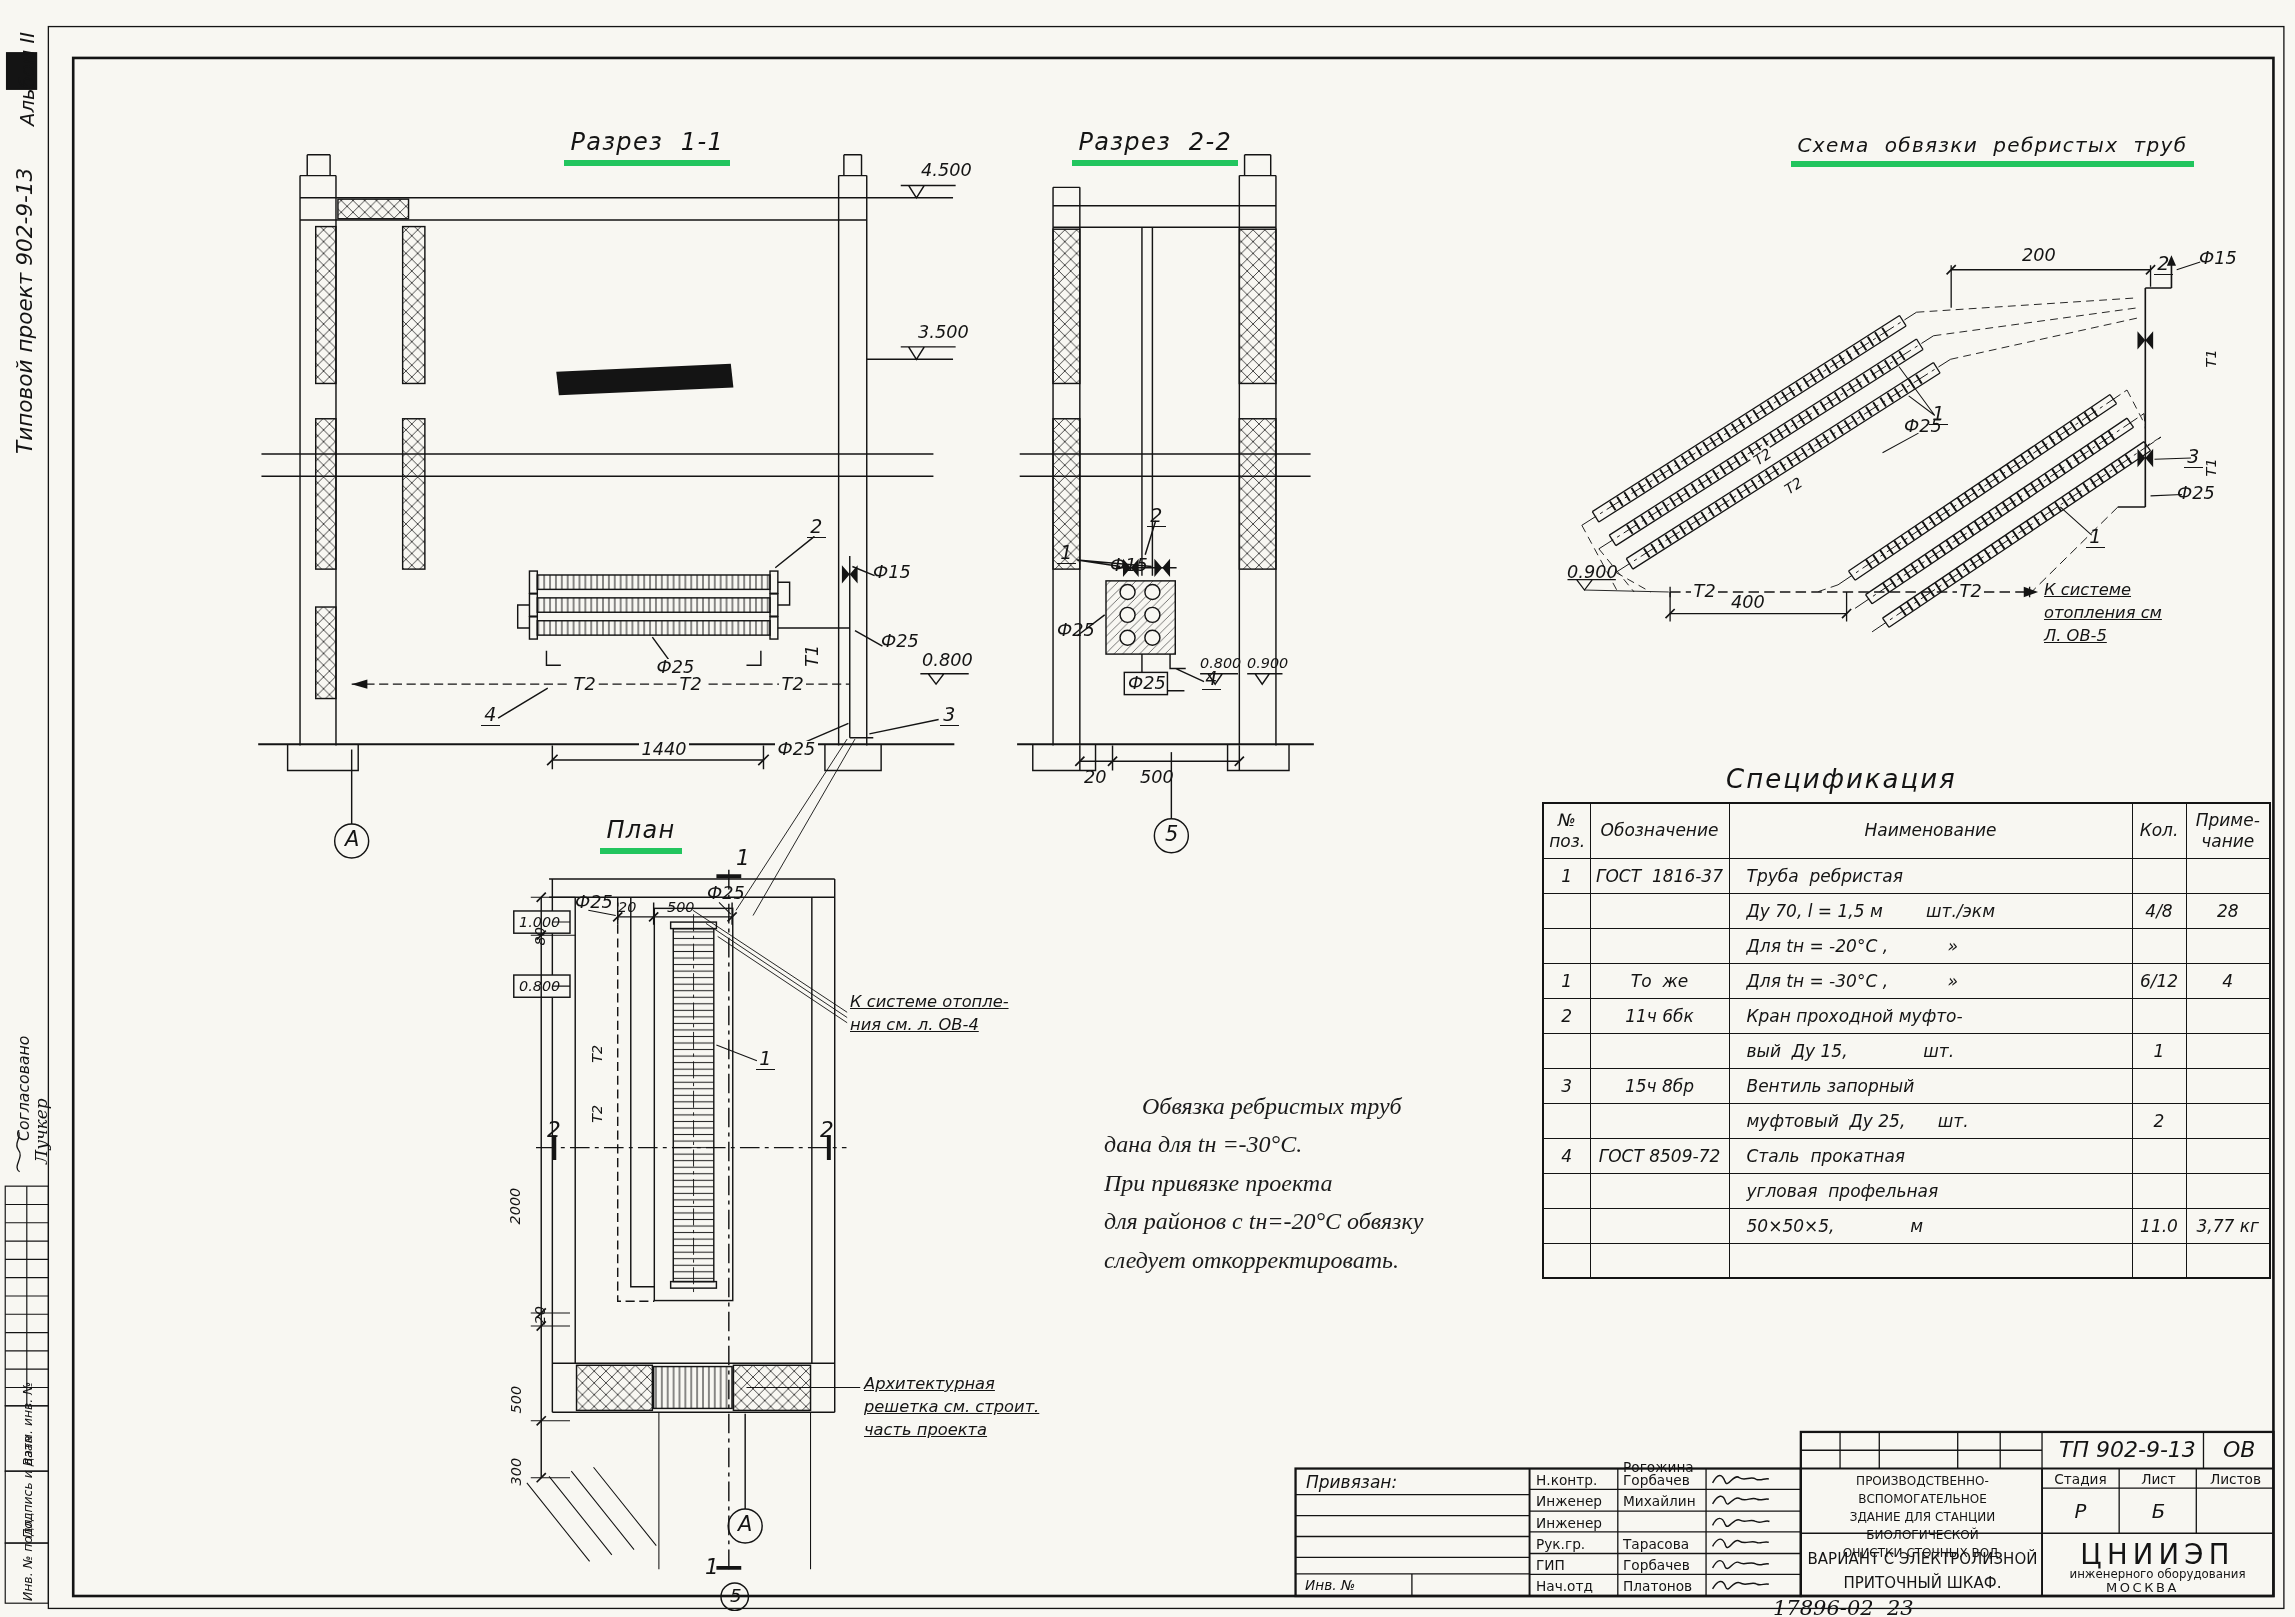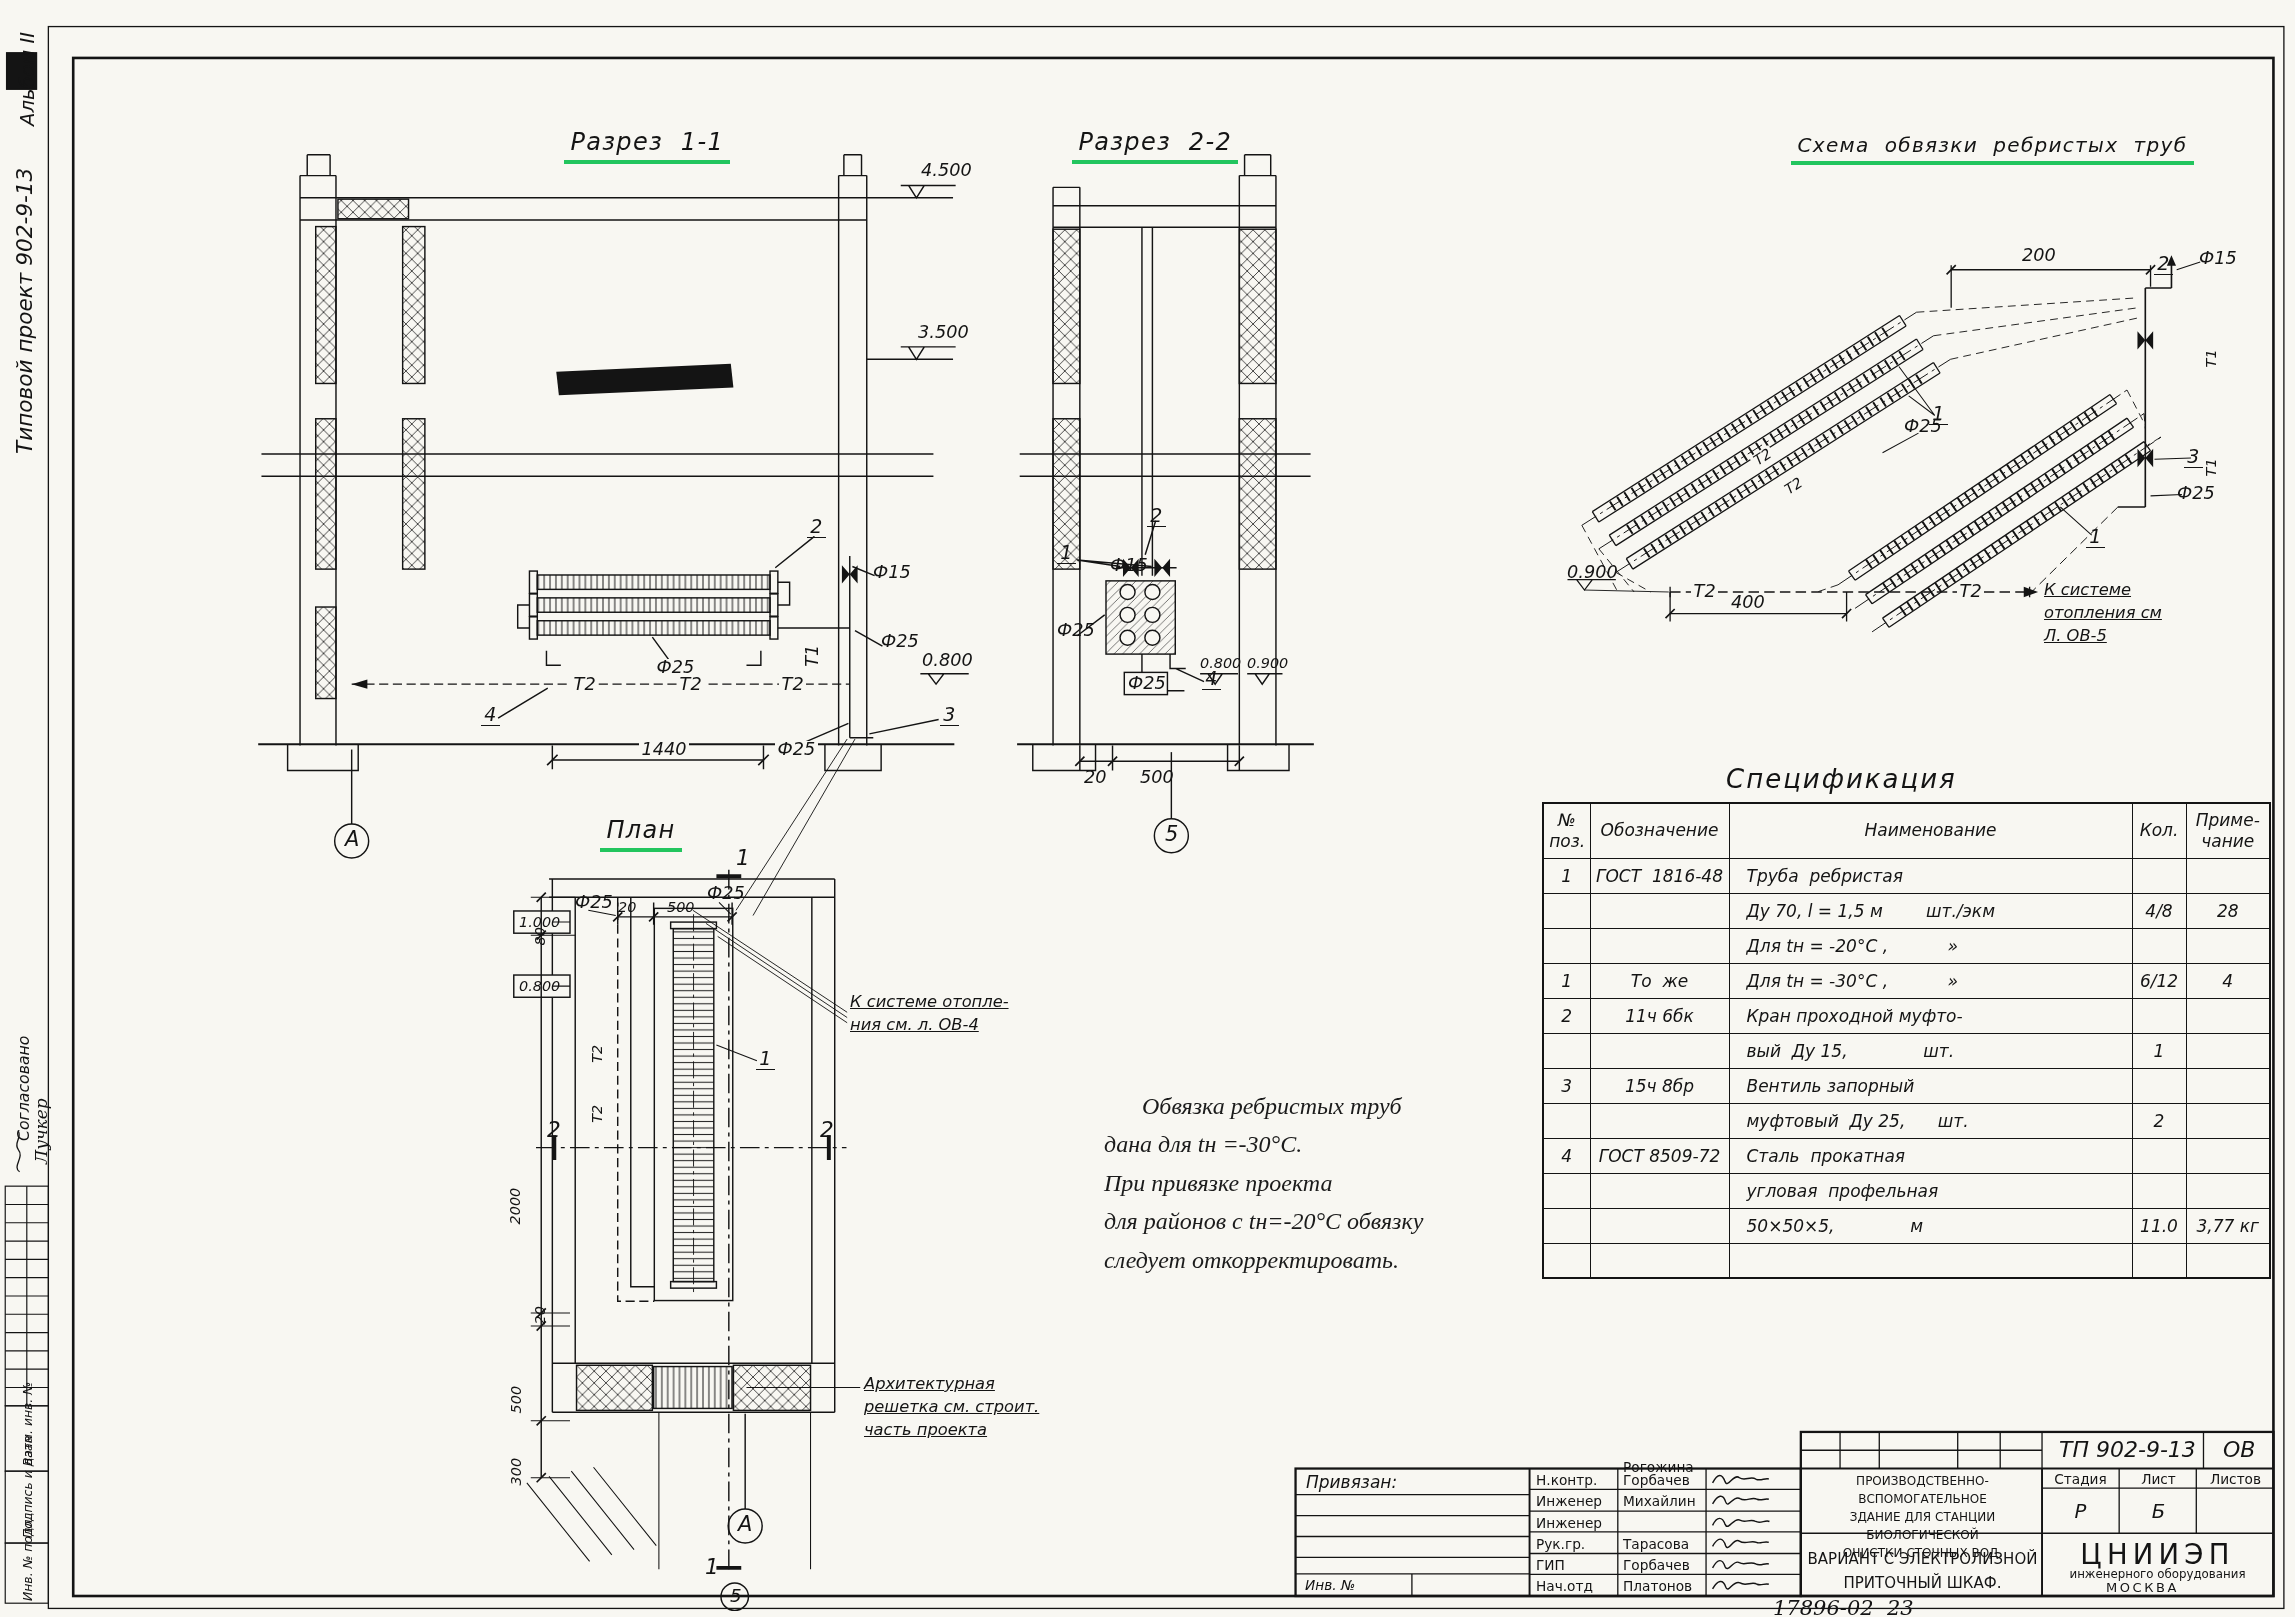--- a/index.html
+++ b/index.html
@@ -4,21 +4,21 @@
 <style>
   *{margin:0;padding:0;box-sizing:border-box}
   html,body{background:#9a9a96}
   #sheet{position:relative;width:2295px;height:1618px;background:#f8f7f2;
          font-family:"DejaVu Sans",sans-serif;color:#141414;overflow:hidden}
   svg{position:absolute;left:0;top:0}
   .lab{position:absolute;font-style:italic;font-size:17.7px;white-space:pre;color:#141414;line-height:1}
   .sm{font-size:14.4px}
   .bg{background:#f8f7f2;padding:0 2.6px}
   .title{position:absolute;font-style:italic;font-size:24px;letter-spacing:1.3px;
-         border-bottom:4px solid #22c55e;padding:0 6.5px 3.9px;white-space:pre;color:#141414}
+         border-bottom:6px solid #22c55e;padding:0 6.5px 3.9px;white-space:pre;color:#141414}
   .callout{font-size:19px;border-bottom:1.6px solid #141414;padding:0 3.3px 0.7px}
   .cut{font-size:21.6px}
   .vr{transform:rotate(-90deg);transform-origin:0 100%}
   .note{position:absolute;font-style:italic;white-space:pre-line;text-decoration:underline;
         font-size:16.3px;line-height:1.4;color:#141414}
   .hand{font-family:"DejaVu Serif",serif;font-style:italic}
   .bignote{position:absolute;font-family:Liberation Serif, serif;font-style:italic;font-size:24px;
            line-height:1.6;white-space:pre-line;text-indent:38px;color:#1b1b1b}
   .mrot{position:absolute;transform:rotate(-90deg);transform-origin:0 0;font-style:italic;
         white-space:pre;color:#141414}
@@ -376,21 +376,21 @@
     <th>№
 поз.</th>
     <th>Обозначение</th>
     <th>Наименование</th>
     <th>Кол.</th>
     <th>Приме-
 чание</th>
   </tr>
   <tr>
           <td class="c">1</td>
-          <td class="c">ГОСТ  1816-48</td>
+          <td class="c">ГОСТ  1816-37</td>
           <td class="l">Труба  ребристая</td>
           <td class="c"></td>
           <td class="c"></td>
         </tr>
   <tr>
           <td class="c"></td>
           <td class="c"></td>
           <td class="l">Ду 70, l = 1,5 м        шт./экм</td>
           <td class="c">4/8</td>
           <td class="c">28</td>

